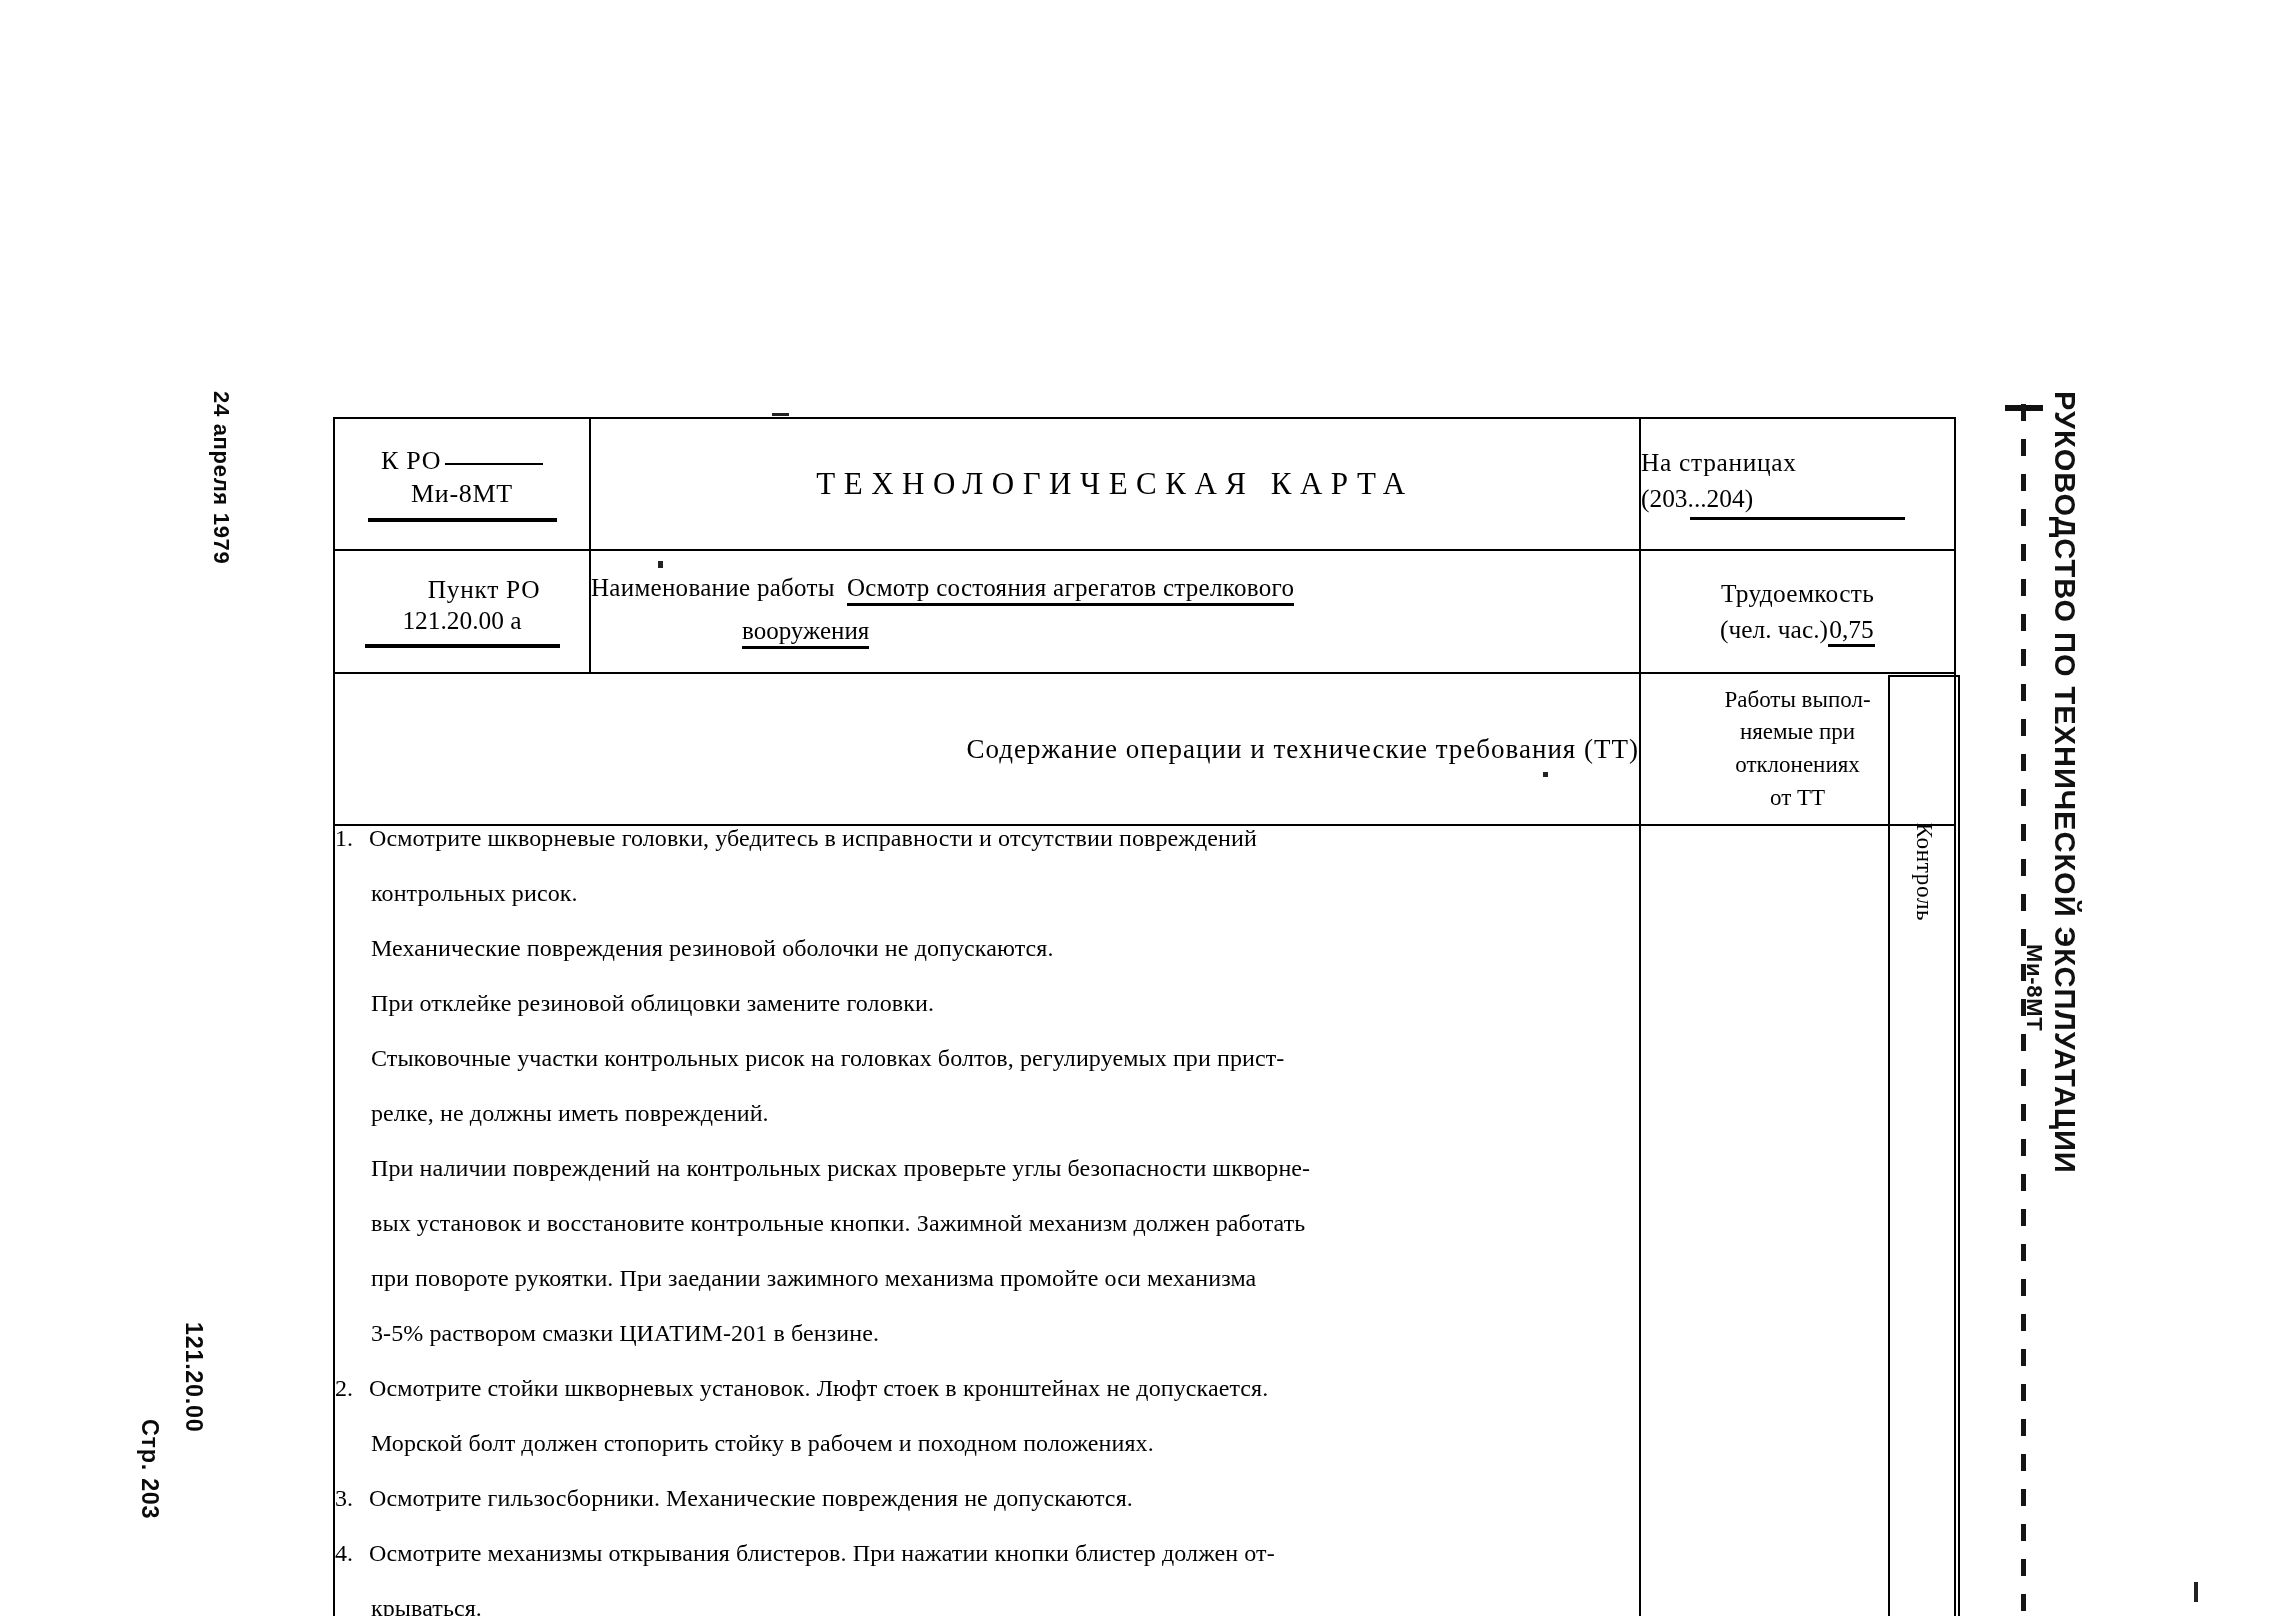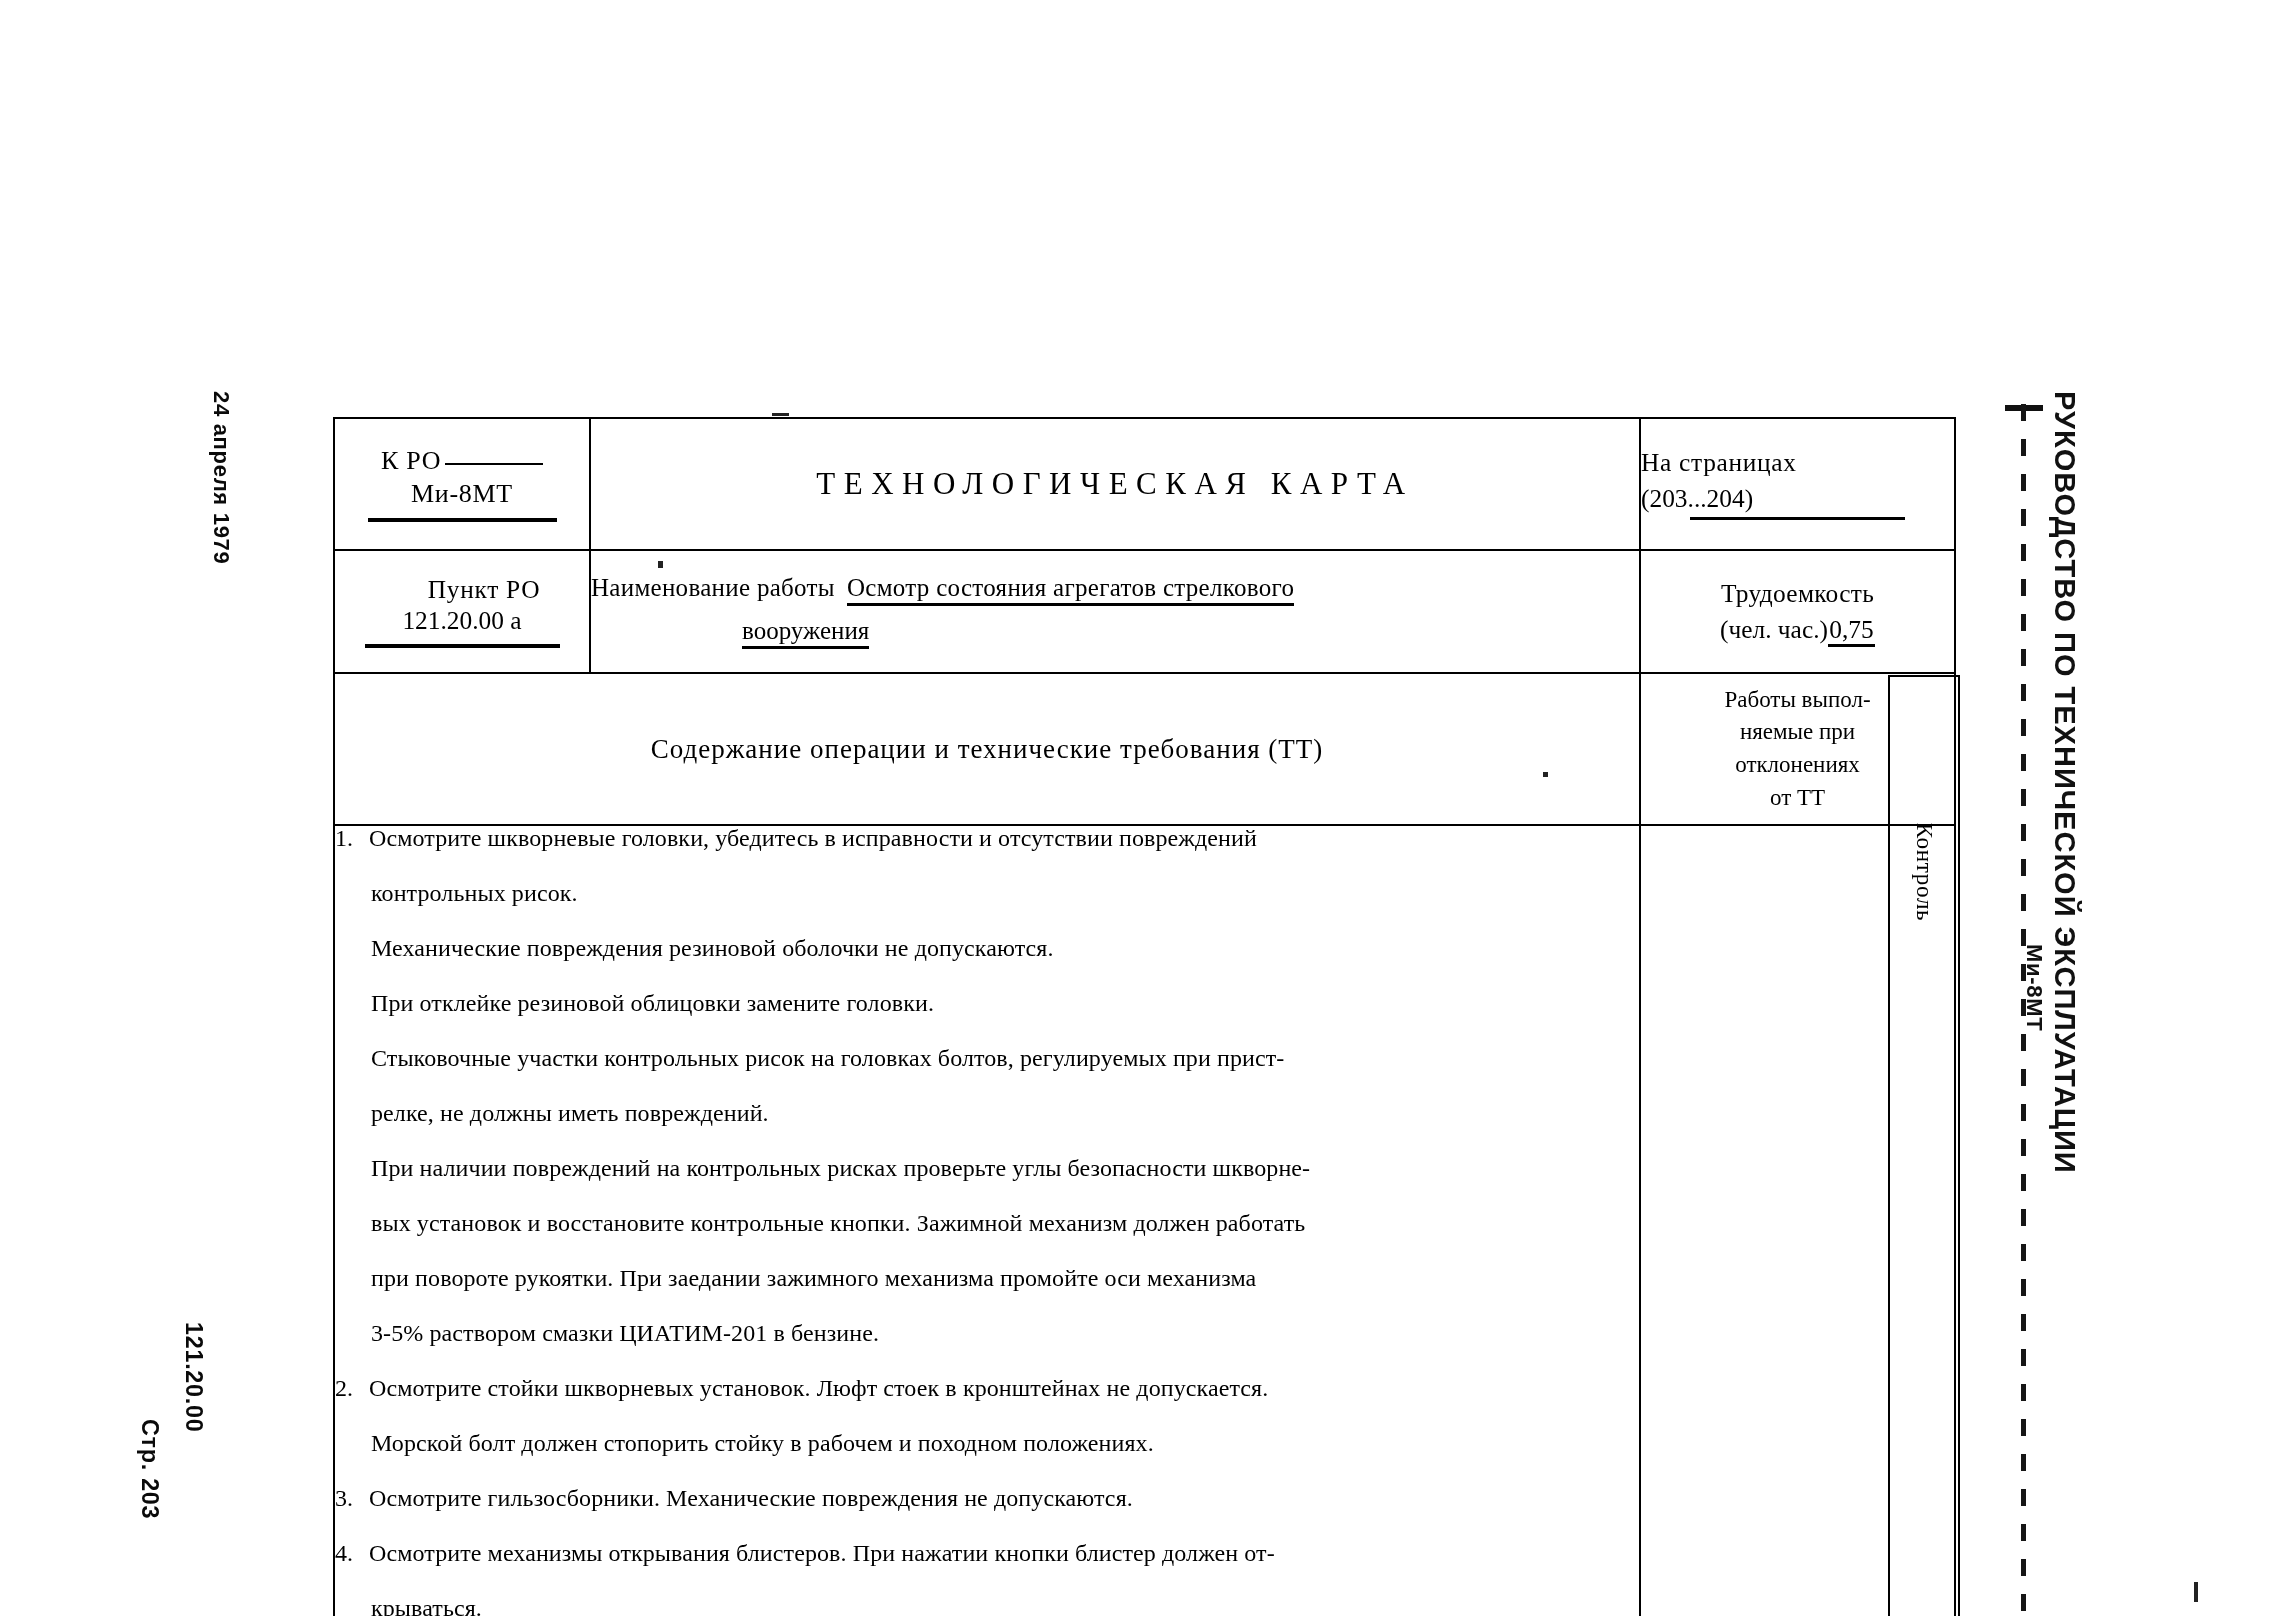--- a/index.html
+++ b/index.html
@@ -232,20 +232,21 @@
 
   
   .h-content-cell {
     height: 150px;
     text-align: center;
   }
   #content-header-text {
     font-size: 27px;
     letter-spacing: 1px;
     white-space: nowrap;
+    text-align: right;
   }
   .h-deviation-cell {
     width: 244px;
     text-align: center;
     padding: 5.2px 3.9px;
     line-height: 1.42;
     font-size: 23px;
   }
   #control-header-text {
     position: absolute;

